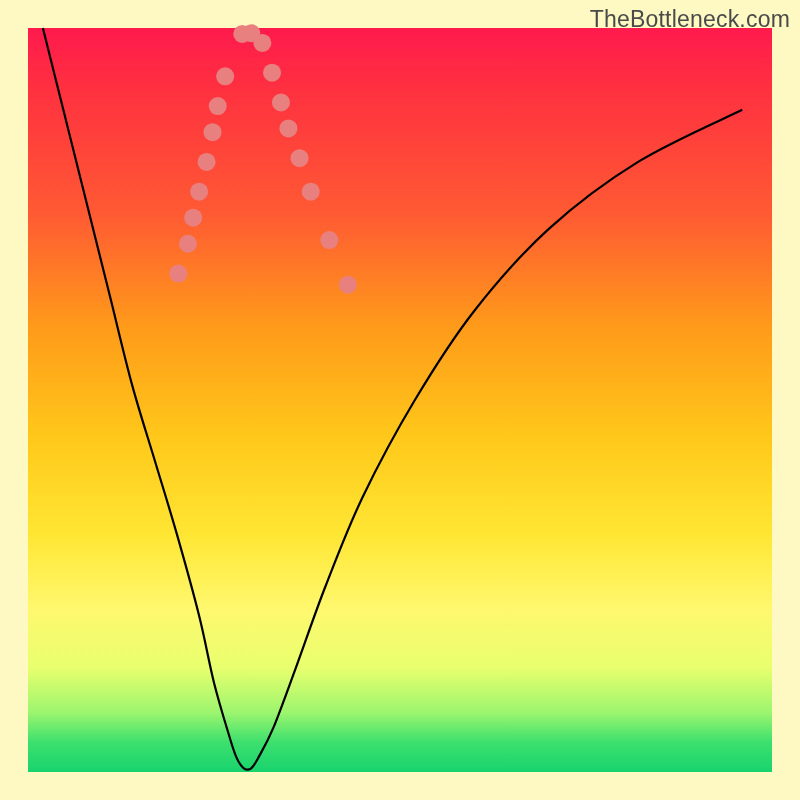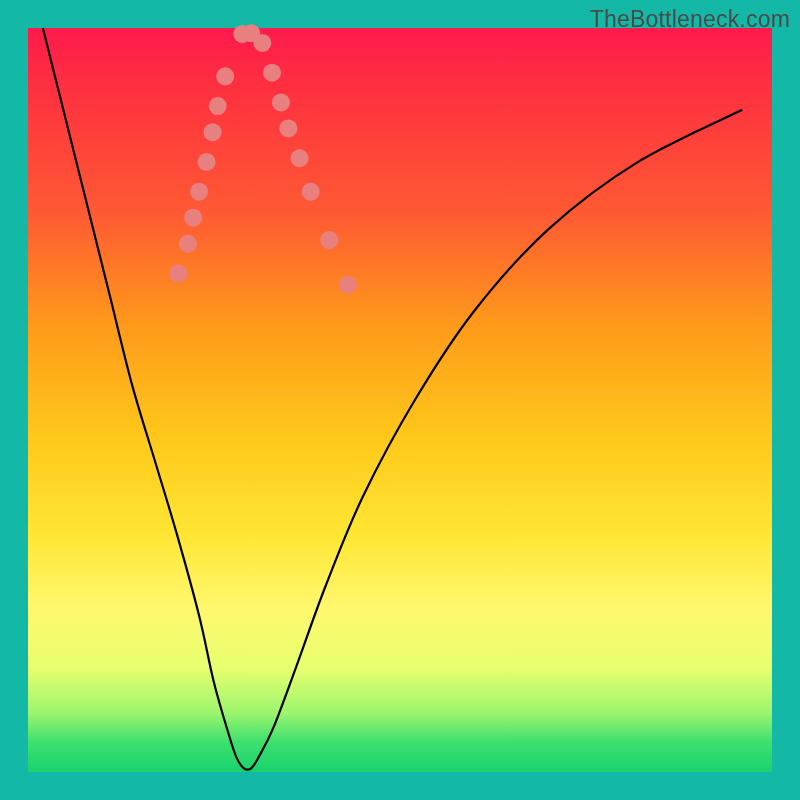--- a/index.html
+++ b/index.html
@@ -10,21 +10,21 @@
     overflow: hidden;
     background: #000;
     font-family: Arial, Helvetica, sans-serif;
   }
   .frame {
     position: absolute;
     left: 0;
     top: 0;
     width: 800px;
     height: 800px;
-    background: #14b8a6;
+    background: #fef9c3;
   }
   .plot {
     position: absolute;
     left: 28px;
     top: 28px;
     width: 744px;
     height: 744px;
     
     background: linear-gradient(to bottom,
       #ff1a4d 0%,

